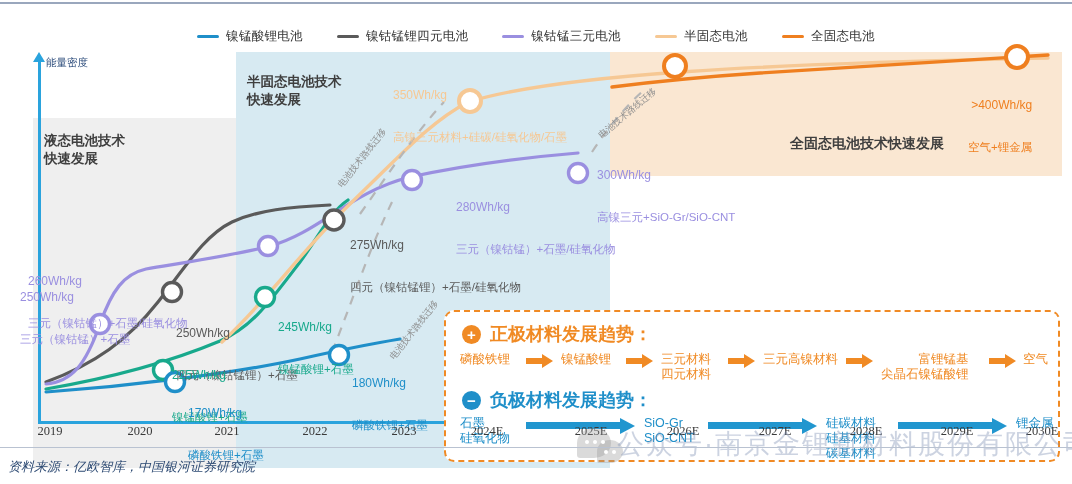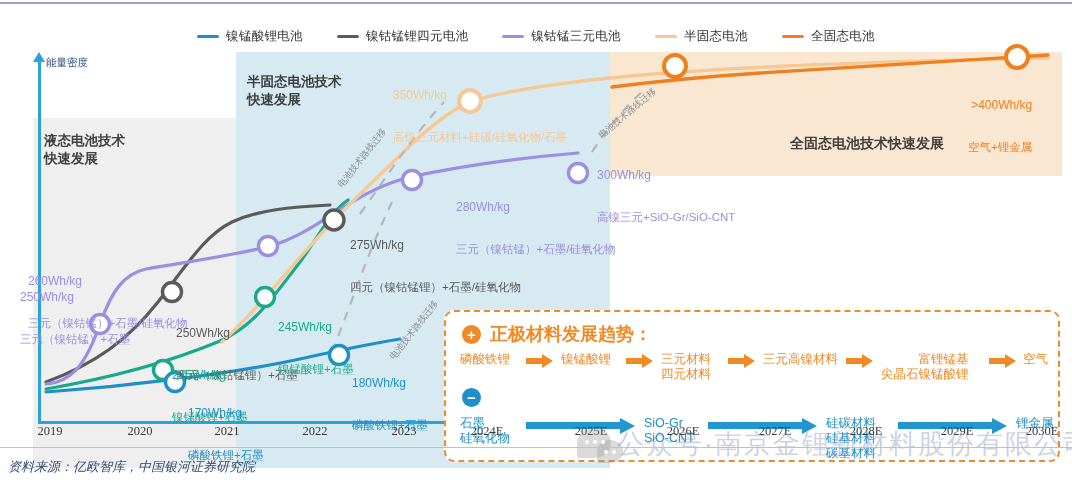--- a/index.html
+++ b/index.html
@@ -261,20 +261,21 @@
         </svg>
       <div class="mitem pos" style="left:435px;top:40px;text-align:right;">富锂锰基
 尖晶石镍锰酸锂</div>
       <svg class="arw" style="left:543px;top:42px;" width="28" height="15">
           <path d="M0,4 L16,4 L16,0 L27,7 L16,14 L16,10 L0,10 Z" fill="#f08a24"></path>
         </svg>
       <div class="mitem pos" style="left:577px;top:40px;">空气</div>
 
       <div class="mhead" style="position:absolute;left:16px;top:76px;">
         <span class="badge minus">−</span>
+        <span class="mtitle neg">负极材料发展趋势：</span>
       </div>
 
       <div class="mitem neg" style="left:14px;top:104px;">石墨
 硅氧化物</div>
       <svg class="arw" style="left:80px;top:106px;" width="110" height="16">
           <path d="M0,4 L94,4 L94,0 L109,8 L94,16 L94,11 L0,11 Z" fill="#2196cf"></path>
         </svg>
       <div class="mitem neg" style="left:198px;top:104px;">SiO-Gr
 SiO-CNT</div>
       <svg class="arw" style="left:262px;top:106px;" width="110" height="16">

